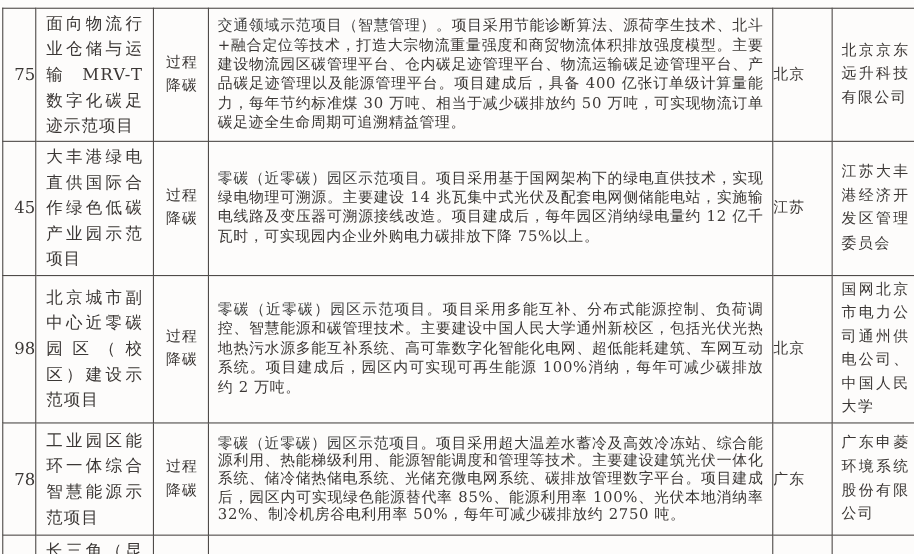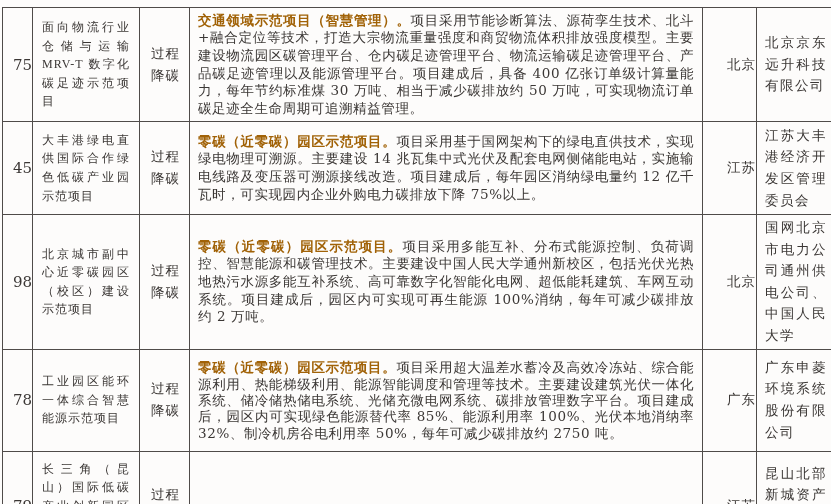--- a/index.html
+++ b/index.html
@@ -29,46 +29,45 @@
   tr.r1 td { height: 93px; }
   tr.r2 td { height: 93px; }
   tr.r3 td { height: 102px; }
   tr.r4 td { height: 110px; }
   .c-num {
     text-align: right;
     font-size: 15px;
   }
   .c-name {
     padding: 2px 9px;
-    font-size: 12px;
+    font-size: 15px;
     letter-spacing: 1px;
     line-height: 1.55;
     text-align: justify;
     text-justify: inter-character;
-    font-family: Liberation Serif, serif;
   }
   .c-type {
     text-align: right;
     font-size: 13.5px;
     letter-spacing: 1px;
     line-height: 1.6;
     padding: 2px 9px;
   }
   .c-desc {
     padding: 3px 8px;
     font-size: 13.5px;
     letter-spacing: 0.6px;
     line-height: 1.3;
     text-align: justify;
     text-justify: inter-character;
   }
   tr.r3 .c-desc { line-height: 1.21; }
-  .c-desc .lead { font-weight: bold; color: #a16207; }
+  .c-desc .lead { font-weight: normal; color: #404040; }
   .c-prov {
-    text-align: right;
+    text-align: left;
     font-size: 13.5px;
     letter-spacing: 1px;
   }
   .c-org {
     padding: 2px 8px;
     font-size: 13.5px;
     letter-spacing: 1.5px;
     line-height: 1.6;
     text-align: justify;
     text-justify: inter-character;

